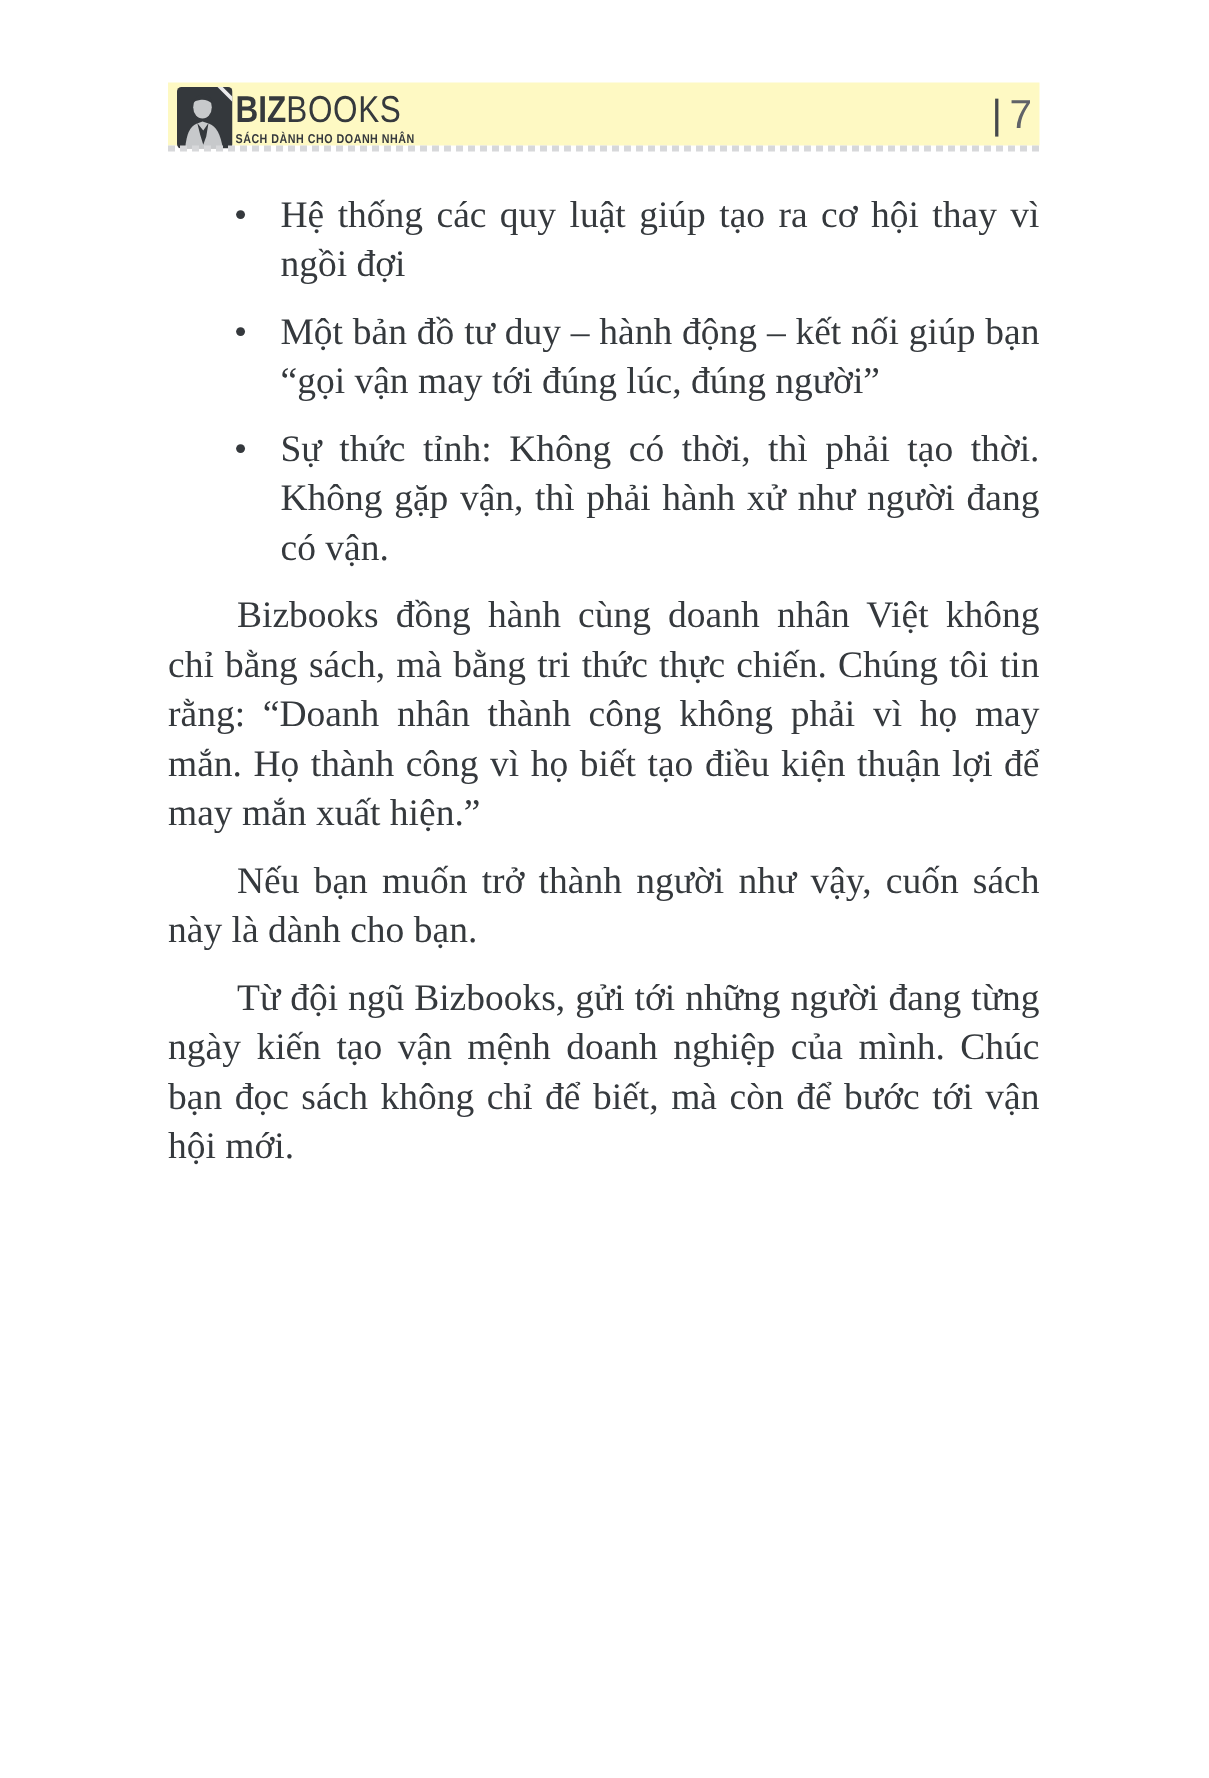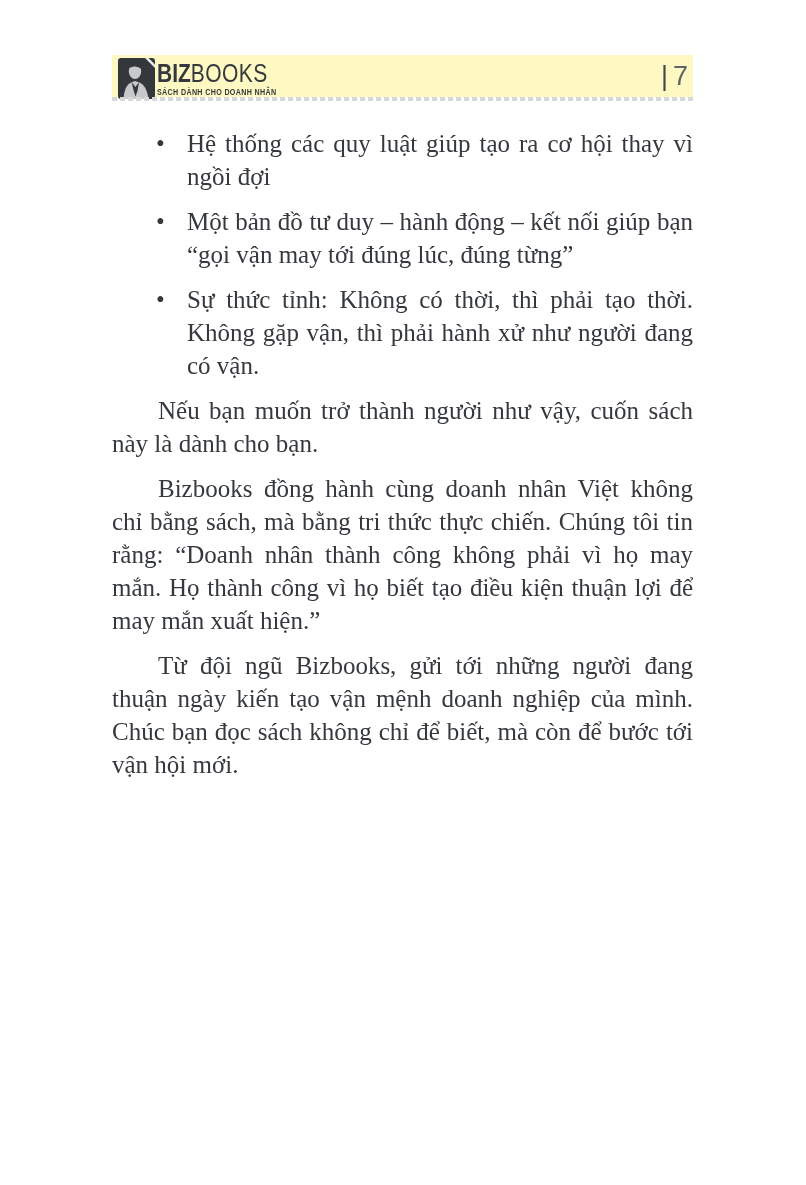--- a/index.html
+++ b/index.html
@@ -113,25 +113,25 @@
 
 <div class="content">
 
   <ul class="bullet-list">
     <li class="bullet-item">
       <span class="bullet-dot">•</span>
       <span>Hệ thống các quy luật giúp tạo ra cơ hội thay vì ngồi đợi</span>
     </li>
     <li class="bullet-item">
       <span class="bullet-dot">•</span>
-      <span>Một bản đồ tư duy – hành động – kết nối giúp bạn “gọi vận may tới đúng lúc, đúng từng”</span>
+      <span>Một bản đồ tư duy – hành động – kết nối giúp bạn “gọi vận may tới đúng lúc, đúng người”</span>
     </li>
     <li class="bullet-item">
       <span class="bullet-dot">•</span>
       <span>Sự thức tỉnh: Không có thời, thì phải tạo thời. Không gặp vận, thì phải hành xử như người đang có vận.</span>
     </li>
   </ul>
 
+  <p class="para">Bizbooks đồng hành cùng doanh nhân Việt không chỉ bằng sách, mà bằng tri thức thực chiến. Chúng tôi tin rằng: “Doanh nhân thành công không phải vì họ may mắn. Họ thành công vì họ biết tạo điều kiện thuận lợi để may mắn xuất hiện.”</p>
   <p class="para">Nếu bạn muốn trở thành người như vậy, cuốn sách này là dành cho bạn.</p>
-  <p class="para">Bizbooks đồng hành cùng doanh nhân Việt không chỉ bằng sách, mà bằng tri thức thực chiến. Chúng tôi tin rằng: “Doanh nhân thành công không phải vì họ may mắn. Họ thành công vì họ biết tạo điều kiện thuận lợi để may mắn xuất hiện.”</p>
-  <p class="para">Từ đội ngũ Bizbooks, gửi tới những người đang thuận ngày kiến tạo vận mệnh doanh nghiệp của mình. Chúc bạn đọc sách không chỉ để biết, mà còn để bước tới vận hội mới.</p>
+  <p class="para">Từ đội ngũ Bizbooks, gửi tới những người đang từng ngày kiến tạo vận mệnh doanh nghiệp của mình. Chúc bạn đọc sách không chỉ để biết, mà còn để bước tới vận hội mới.</p>
 
 </div>
 
 </body></html>

